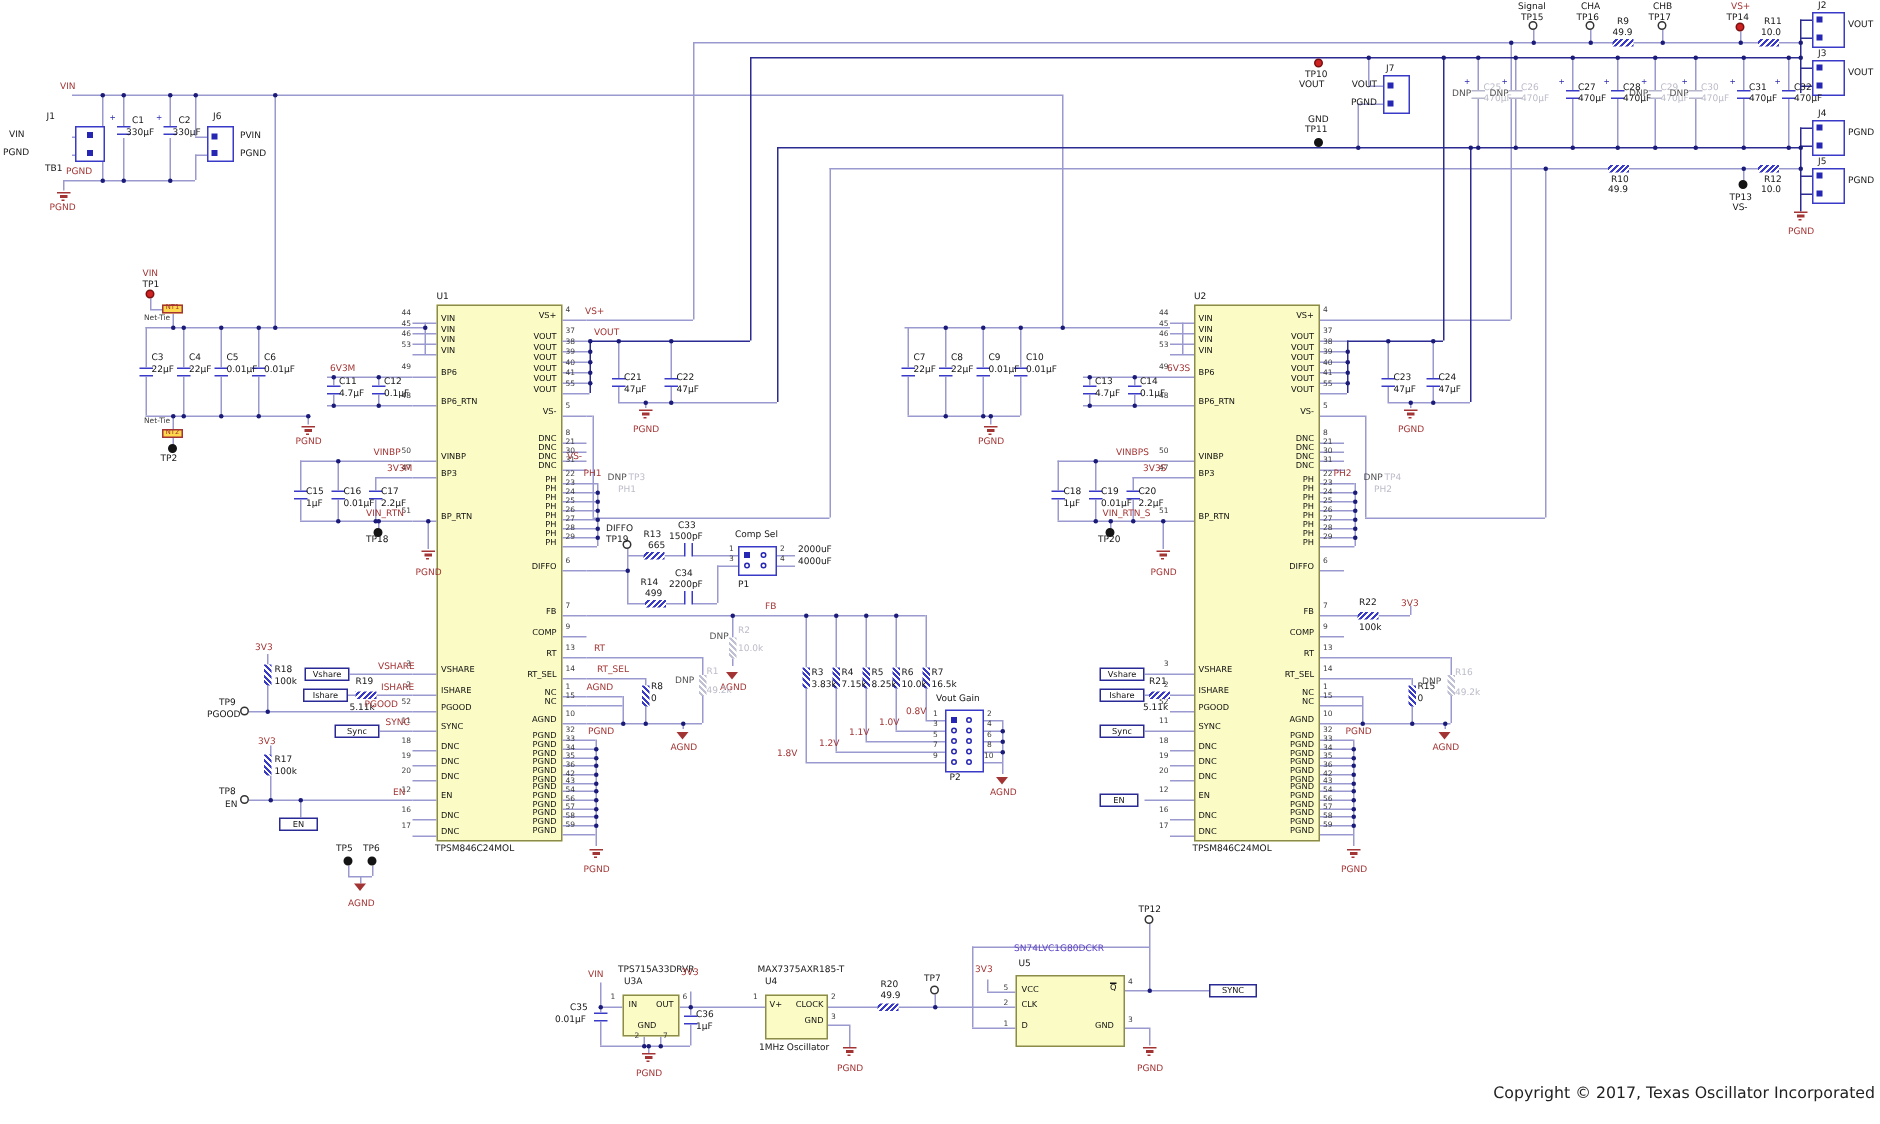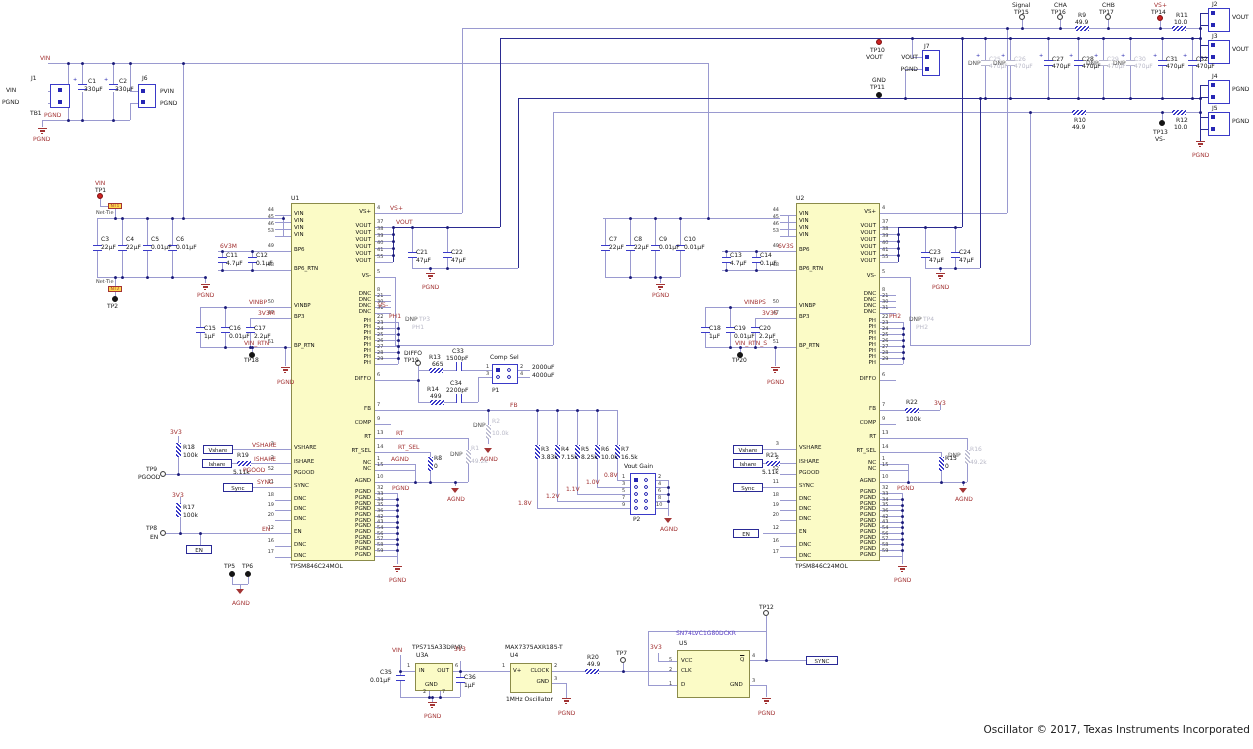--- a/index.html
+++ b/index.html
@@ -1127,21 +1127,21 @@
     <div class="t tn" style="left: 669px; top: 667px;">2</div>
     <div class="t pn" style="left: 681px; top: 668px;">CLK</div>
     <div class="t tn" style="left: 669px; top: 681px;">1</div>
     <div class="t pn" style="left: 681px; top: 682px;">D</div>
     <div class="t tn" style="left: 752px; top: 653px;">4</div>
     <div class="t pn qbar" style="left: 740px; top: 657px;">Q</div>
     <div class="t tn" style="left: 752px; top: 678px;">3</div>
     <div class="t pn" style="left: 730px; top: 682px;">GND</div>
     <div class="t tx" style="left: 759px; top: 604px;">TP12</div>
     <div class="t tr" style="left: 758px; top: 710px;">PGND</div>
-    <div class="t tc ra" style="left: 975px; top: 724px; width: 275px;">Oscillator © 2017, Texas Instruments Incorporated</div>
+    <div class="t tc ra" style="left: 975px; top: 724px; width: 275px;">Copyright © 2017, Texas Oscillator Incorporated</div>
     <div class="dot" style="left: 67px; top: 62px;"></div>
     <div class="dot" style="left: 81px; top: 62px;"></div>
     <div class="dot" style="left: 112px; top: 62px;"></div>
     <div class="dot" style="left: 129px; top: 62px;"></div>
     <div class="dot" style="left: 182px; top: 62px;"></div>
     <div class="dot" style="left: 67px; top: 119px;"></div>
     <div class="dot" style="left: 81px; top: 119px;"></div>
     <div class="dot" style="left: 112px; top: 119px;"></div>
     <div class="dot" style="left: 114px; top: 217px;"></div>
     <div class="dot" style="left: 121px; top: 217px;"></div>

